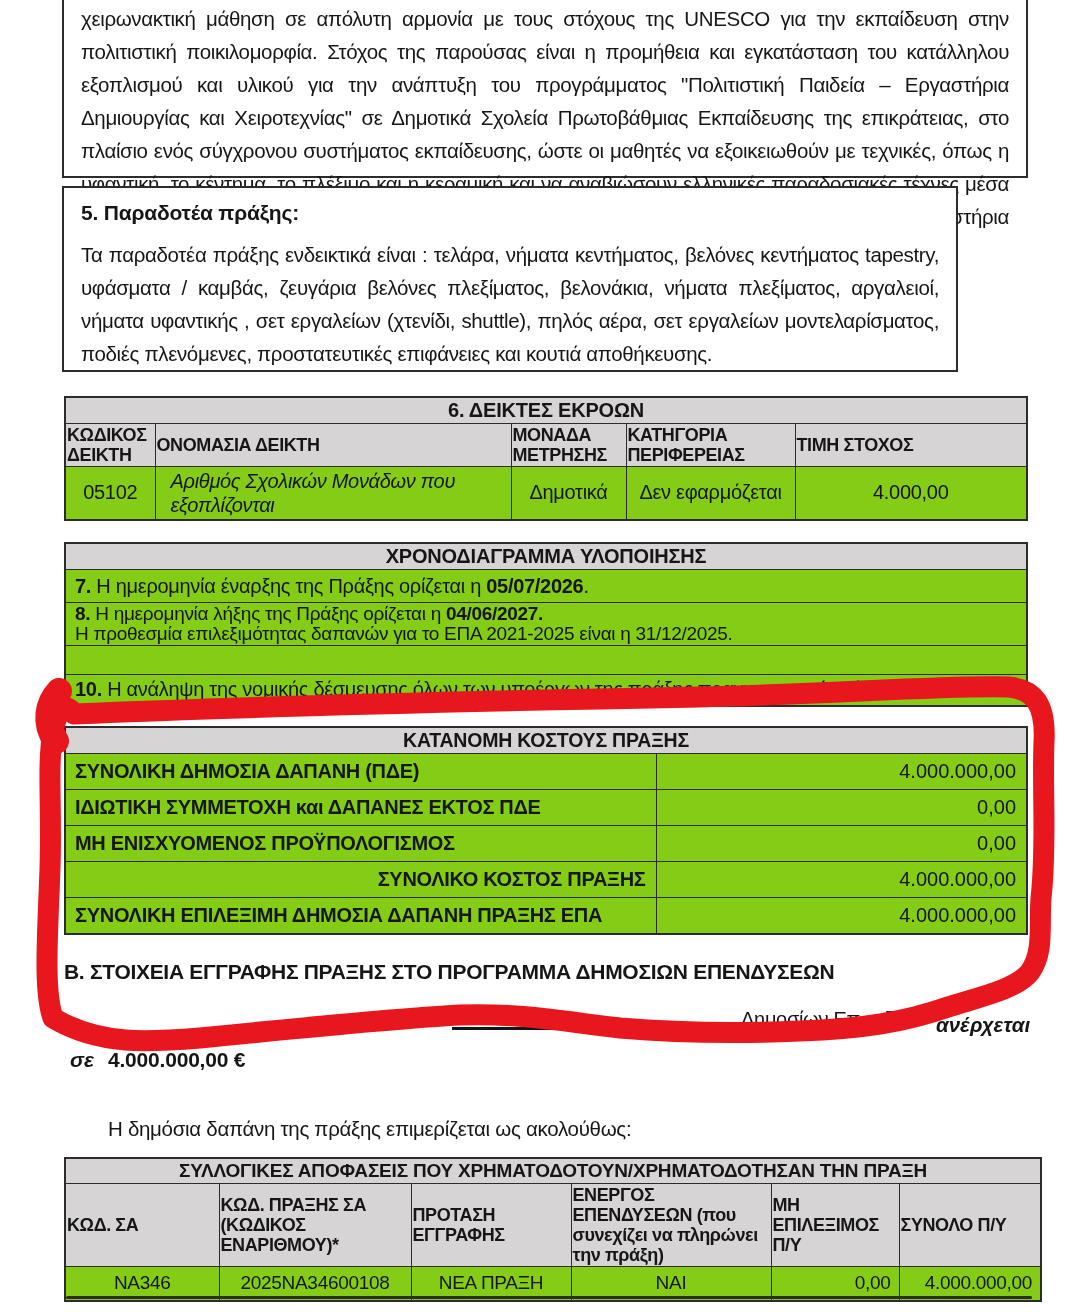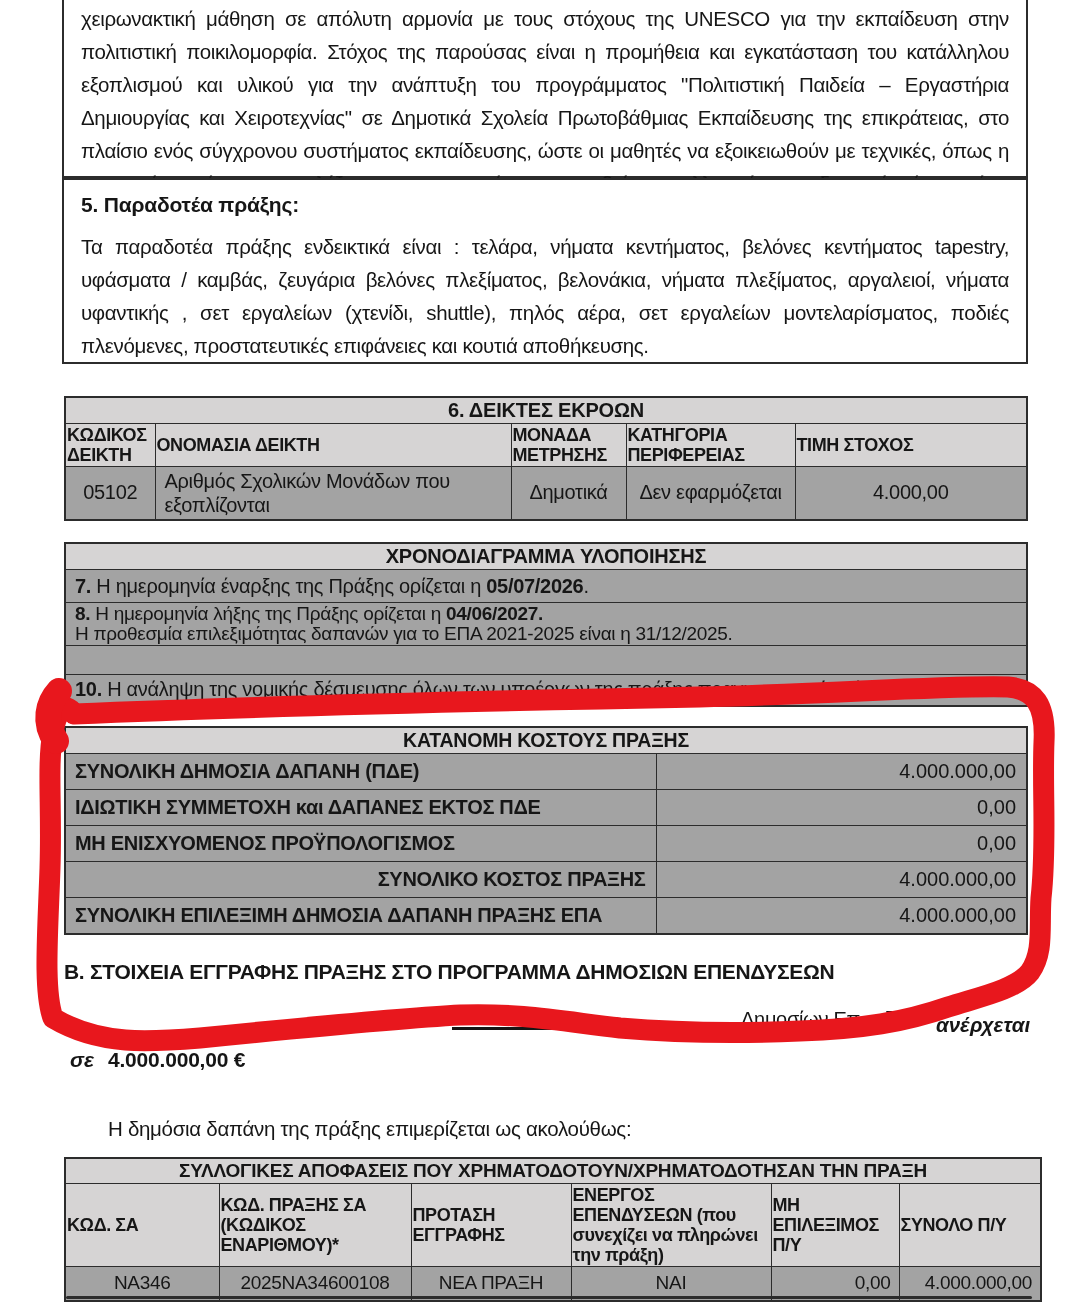--- a/index.html
+++ b/index.html
@@ -2,32 +2,32 @@
 <html><head>
 <meta charset="utf-8">
 <style>
   html,body{margin:0;padding:0;background:#ffffff;}
   #canvas{position:relative;width:1080px;height:1312px;background:#ffffff;overflow:hidden;
           font-family:"Liberation Sans",sans-serif;color:#161616;}
   .abs{position:absolute;}
   
   .docbox{position:absolute;box-sizing:border-box;border:2px solid #2c2c2c;background:#fff;}
   #box1{left:62px;top:-4px;width:966px;height:182px;border-top:none;padding:6px 17px 0 17px;}
-  #box2{left:62px;top:178px;width:966px;height:186px;padding:13px 17px 0 17px;}
+  #box2{left:62px;top:186px;width:896px;height:186px;padding:13px 17px 0 17px;}
   .para{margin:0;font-size:20.5px;line-height:33px;text-align:justify;letter-spacing:-0.35px;}
   .boxhead{margin:0 0 13px 0;font-size:21px;font-weight:bold;letter-spacing:-0.2px;}
   
-  table.tbl{position:absolute;border-collapse:collapse;table-layout:fixed;background:#a3a3a3;border:2.5px solid #2c2c2c;}
+  table.tbl{position:absolute;border-collapse:collapse;table-layout:fixed;background:#84cc16;border:2.5px solid #2c2c2c;}
   table.tbl td{border:1.6px solid #2c2c2c;box-sizing:border-box;overflow:hidden;vertical-align:middle;}
   tr.band td{background:#d6d4d4;text-align:center;font-weight:bold;font-size:20px;height:24px;letter-spacing:-0.2px;}
   tr.head td{background:#d6d4d4;text-align:left;font-weight:bold;font-size:18px;line-height:20px;letter-spacing:-0.4px;padding:1px;}
   #t-ind{left:64px;top:396px;width:962px;}
   #t-ind tr.head td{height:42px;}
   #t-ind tr.data td{height:53px;font-size:20px;text-align:center;letter-spacing:-0.3px;}
-  #t-ind tr.data td.name{text-align:left;padding-left:9px;line-height:24px;}
+  #t-ind tr.data td.name{text-align:left;padding-left:15px;line-height:24px;font-style:italic;}
   #t-time{left:64px;top:542px;width:962px;}
   #t-time td.tl{padding-left:9px;font-size:20px;letter-spacing:-0.3px;}
   #t-time tr.r7 td{height:33px;}
   #t-time tr.r8 td{height:40px;font-size:19px;line-height:20px;padding-top:1px;}
   #t-time tr.r9 td{height:29px;}
   #t-time tr.r10 td{height:31px;}
   .b{font-weight:bold;}
   #t-cost{left:64px;top:726px;width:962px;}
   #t-cost tr.band td{height:21px;font-size:19.5px;}
   #t-cost td.lab{height:24px;font-weight:bold;font-size:20px;padding-left:9px;letter-spacing:-0.3px;}

